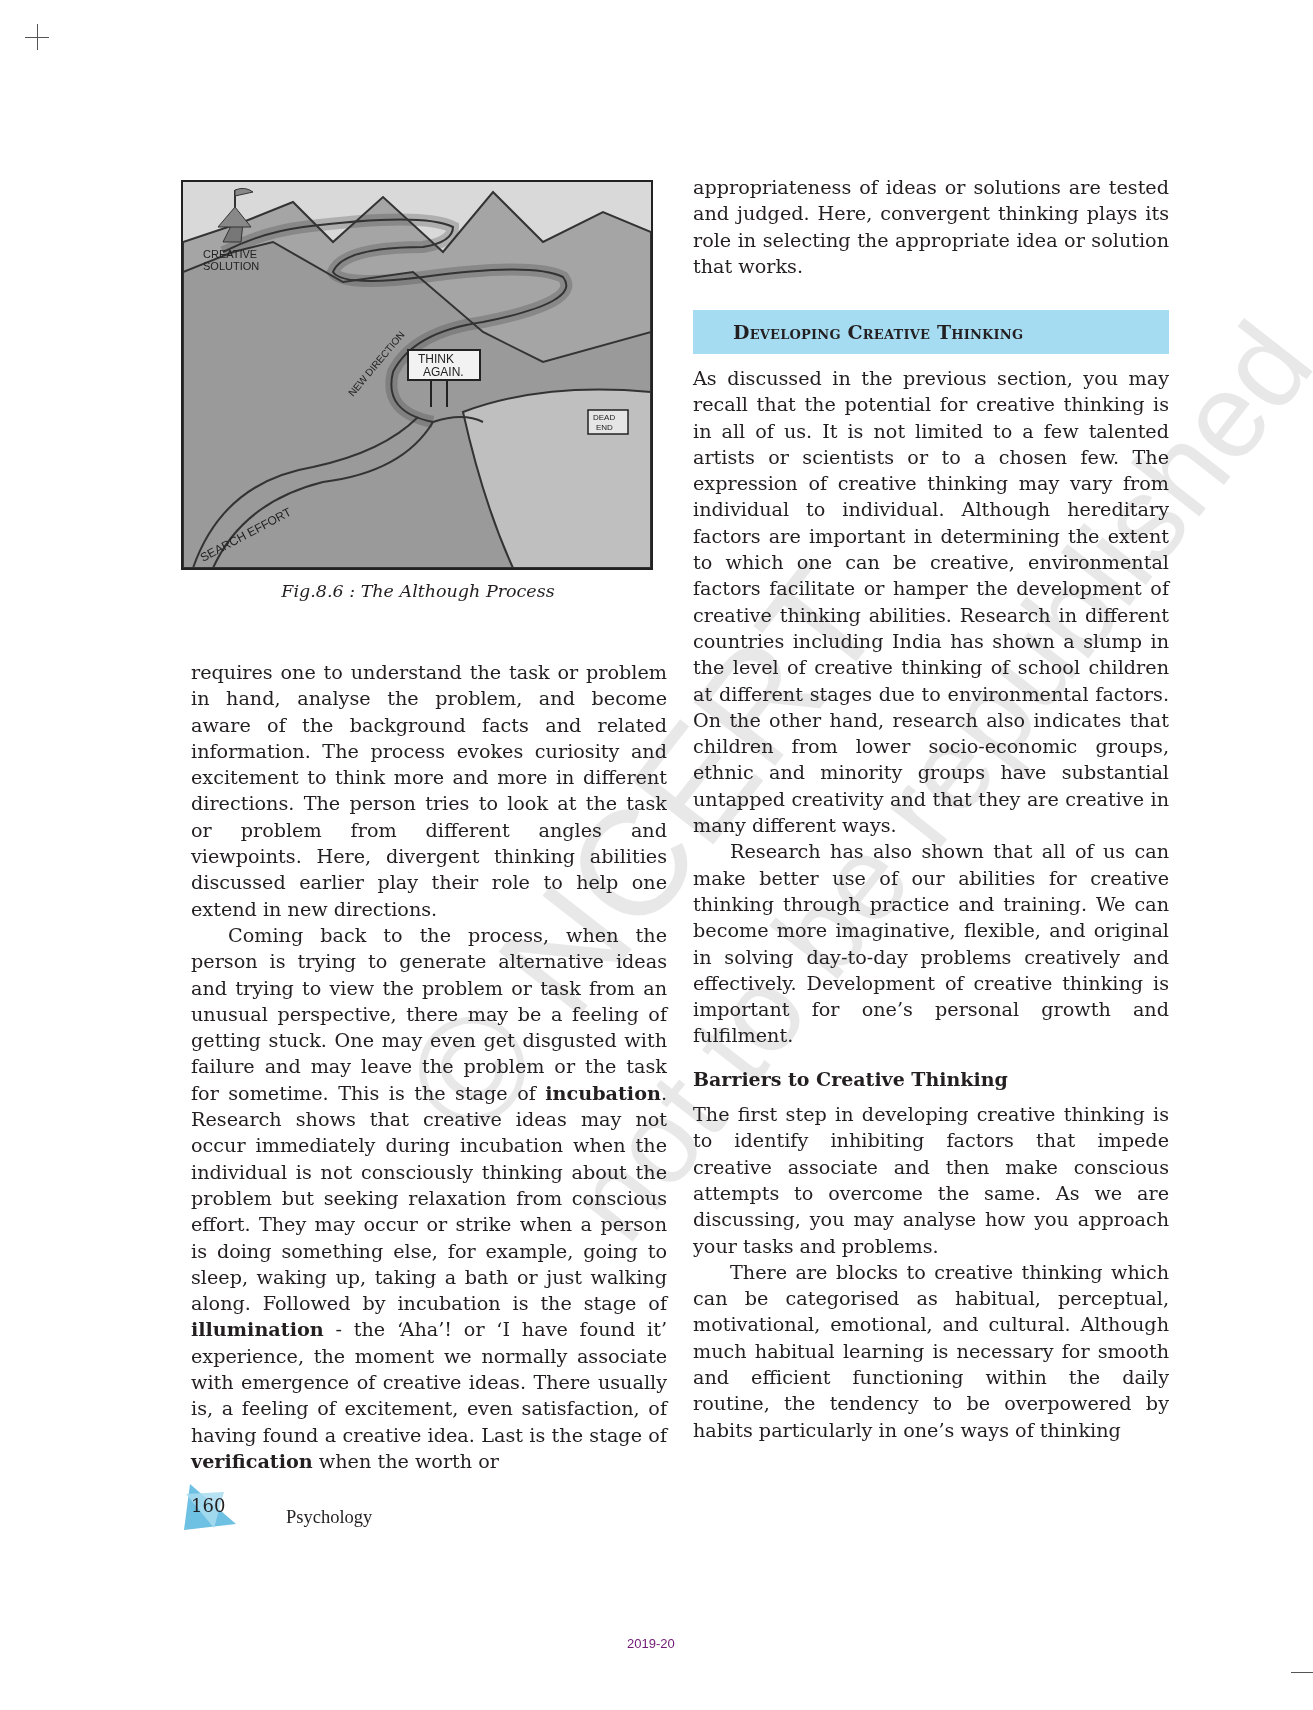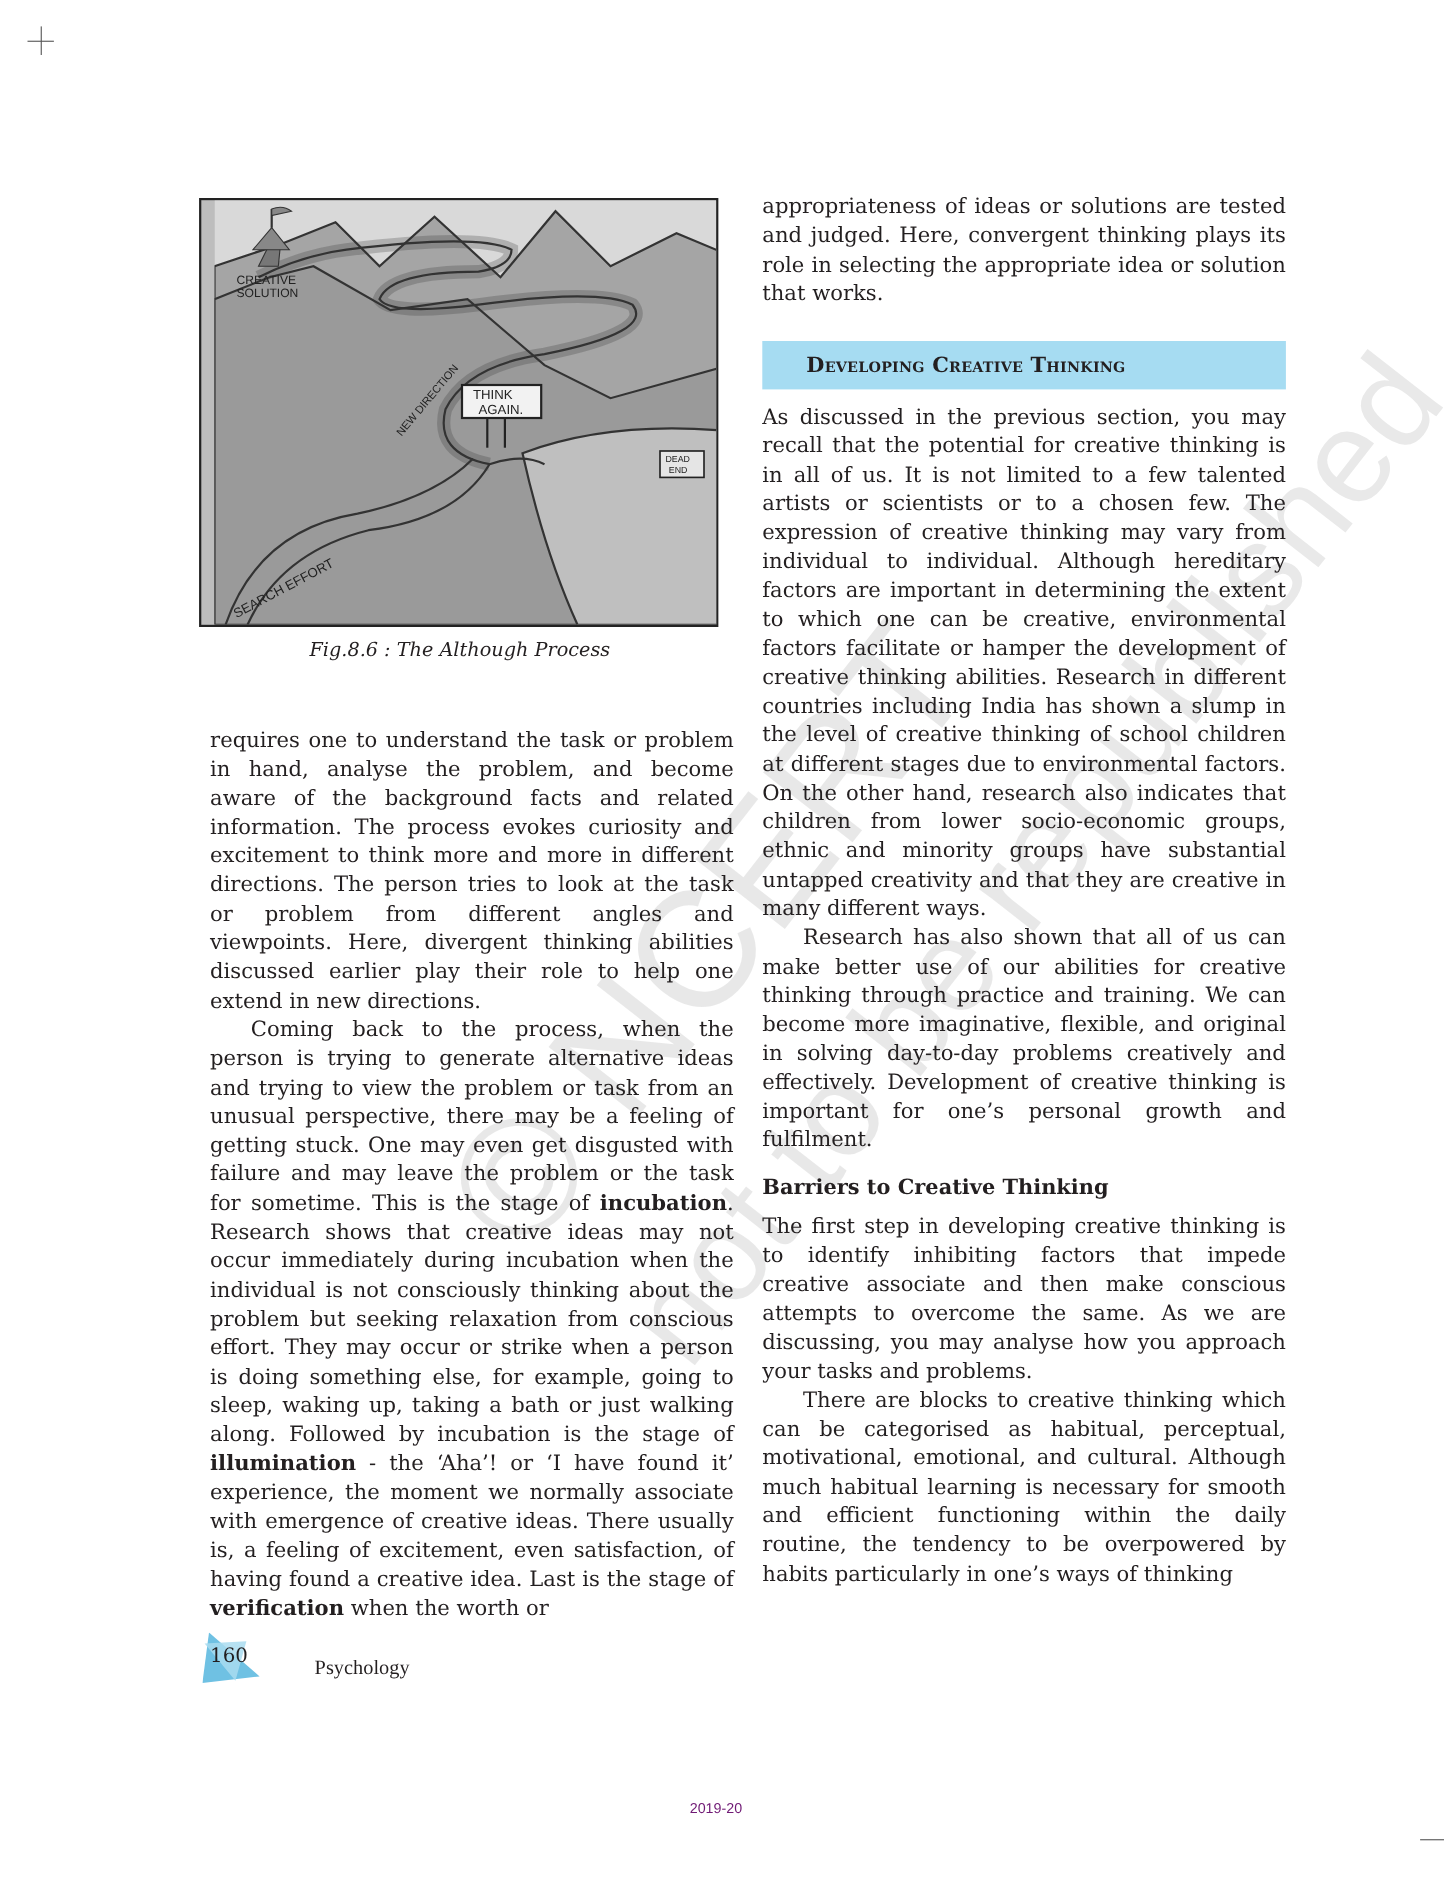--- a/index.html
+++ b/index.html
@@ -7,21 +7,21 @@
          font-family:"DejaVu Serif","Liberation Serif",serif; color:#231f20; }
   .crop-mark { position:absolute; background:#555; }
   .col { position:absolute; width:476px; font-size:19.2px; line-height:26.3px; }
   .col p { margin:0; text-align:justify; }
   .col p.indent { text-indent:37px; }
   .col b { font-weight:bold; }
   #left-col { left:191px; top:621px;margin-top:39px; }
   #right-col-top { left:693px; top:175px; }
   #right-col-body { left:693px; top:366px; }
   .figure { position:absolute; left:181px; top:180px; width:472px; height:390px;
-            border:2px solid #222; box-sizing:border-box; background:#bdbdbd; overflow:hidden;padding-left:12px; }
+            border:2px solid #222; box-sizing:border-box; background:#bdbdbd; overflow:hidden; }
   .figure svg { display:block; }
   .caption { position:absolute; left:181px; top:581px; width:474px; text-align:center;
              font-style:italic; font-size:17.5px; color:#231f20; }
   .section-band { position:absolute; left:693px; top:310px; width:476px; height:44px;
                   background:#a6dcf2; box-sizing:border-box; padding-left:26px;
                   display:flex; align-items:center; }
   .section-band span { font-weight:bold; font-variant:small-caps; font-size:19px;
                        letter-spacing:0.2px; color:#231f20;margin-left:14px; }
   .subhead { font-weight:bold; font-size:19px; margin:16px 0 10px 0 !important; text-align:left !important; }
   .footer-badge { position:absolute; left:184px; top:1484px; width:54px; height:48px; }

